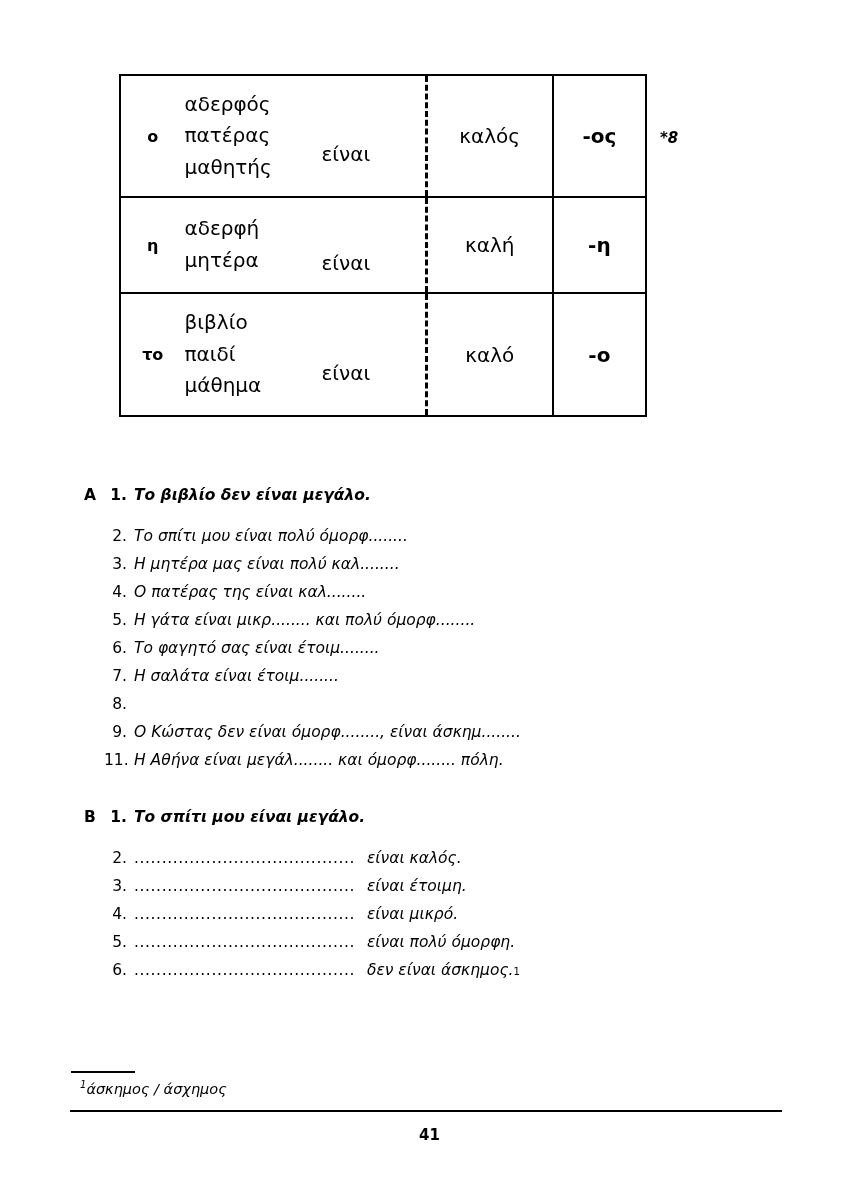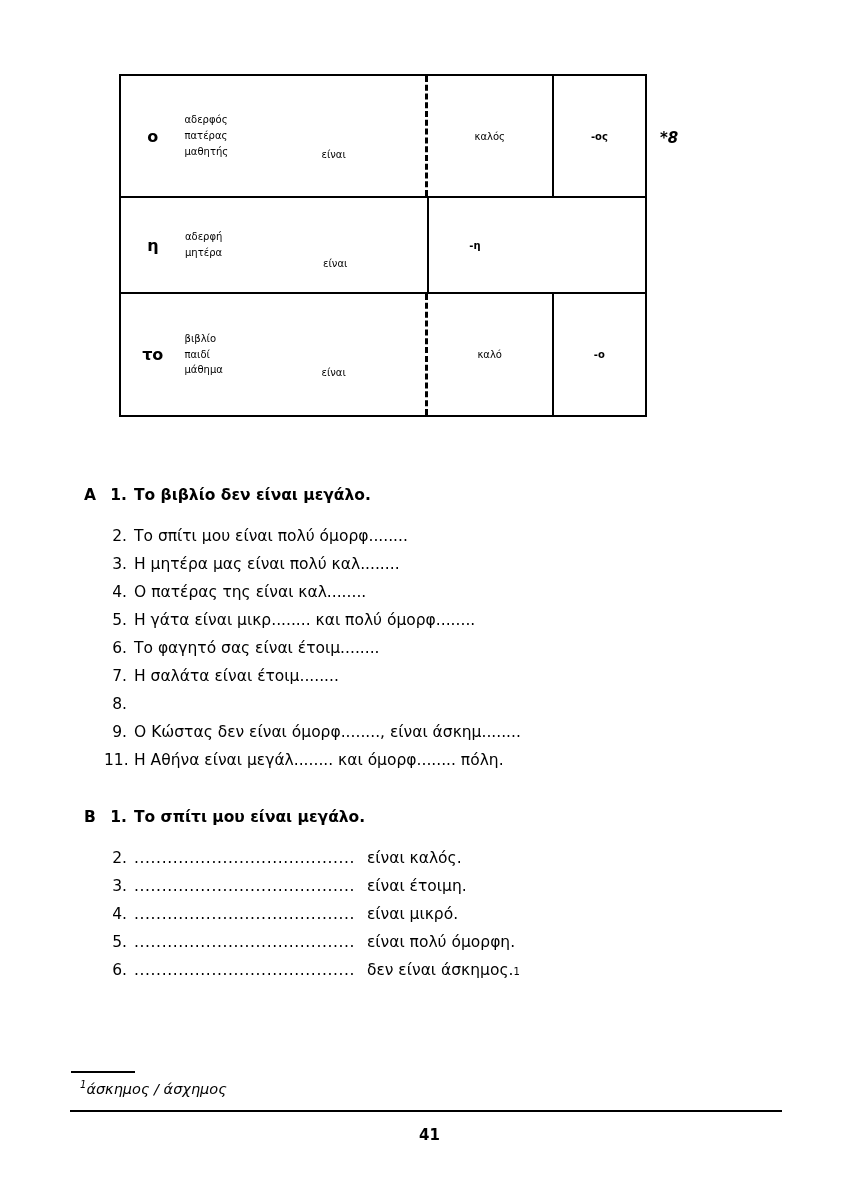--- a/index.html
+++ b/index.html
@@ -37,21 +37,21 @@
     border-bottom: 2px solid #000;
     position: relative;
   }
   .grammar-table .row:last-child {
     border-bottom: none;
   }
   .cell {
     display: flex;
     align-items: center;
     box-sizing: border-box;
-    font-size: 10px;
+    font-size: 20px;
   }
   .c-article {
     width: 64px;
     justify-content: center;
     font-weight: bold;
     font-size: 16px;
   }
   .c-nouns {
     width: 132px;
     display: block;
@@ -121,21 +121,21 @@
 
   .ex-num {
     width: 30px;
     flex: 0 0 30px;
     text-align: right;
     padding-right: 7px;
     box-sizing: border-box;
   }
   .ex-line.first .ex-num { font-weight: bold; }
 
-  .ex-text { white-space: pre; }
+  .ex-text { white-space: pre; font-style: italic; }
 
   .leader {
     display: inline-block;
     width: 228px;
     overflow: hidden;
     white-space: nowrap;
     letter-spacing: 0.6px;
   }
 
   .sup {
@@ -202,20 +202,21 @@
       <div class="cell c-ending">-ος</div>
     </div>
 
     <div class="row row-2">
       <div class="cell c-article">η</div>
       <div class="cell c-nouns">
         <div>αδερφή</div>
         <div>μητέρα</div>
       </div>
       <div class="cell c-verb">είναι</div>
+      <div class="cell c-adj">καλή</div>
       <div class="cell c-ending">-η</div>
     </div>
 
     <div class="row row-3">
       <div class="cell c-article">το</div>
       <div class="cell c-nouns">
         <div>βιβλίο</div>
         <div>παιδί</div>
         <div>μάθημα</div>
       </div>

